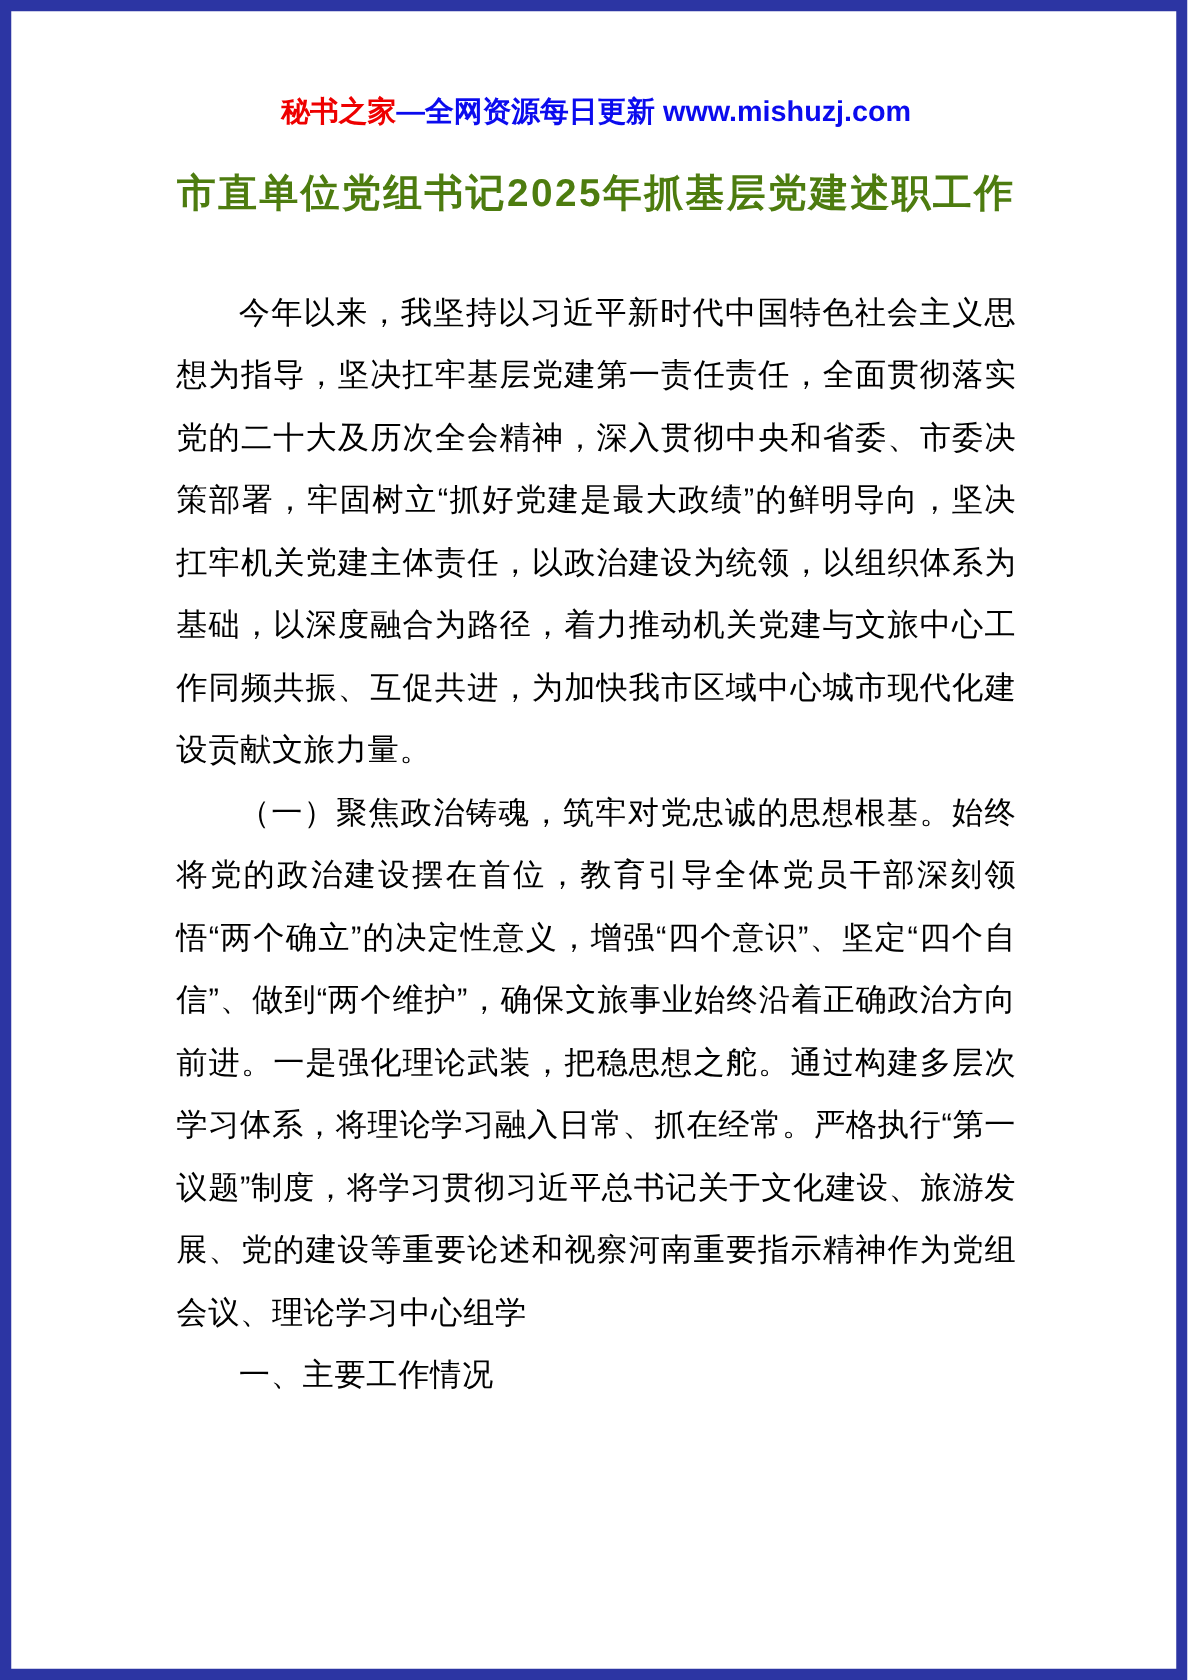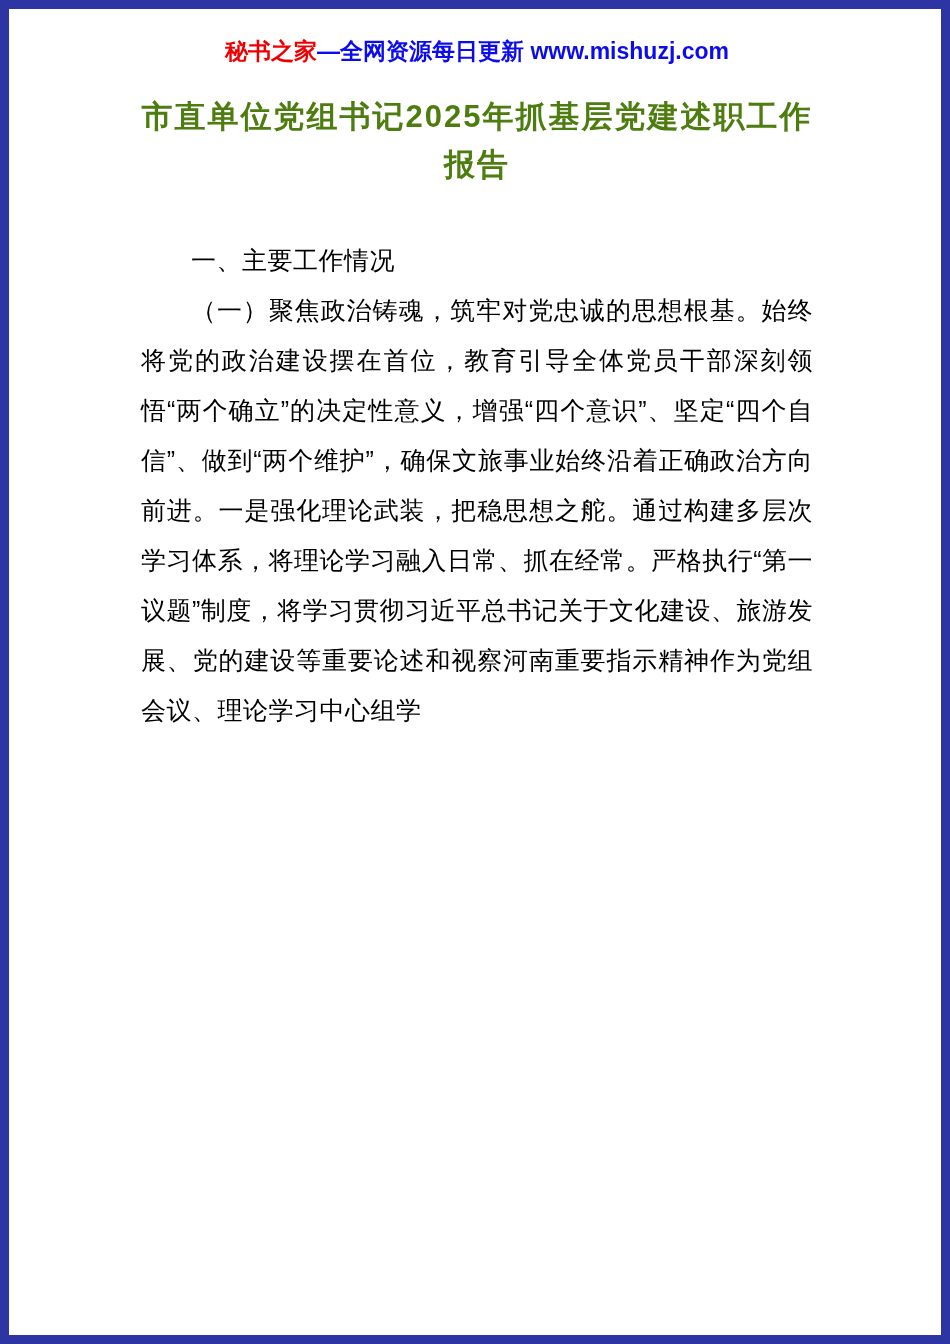--- a/index.html
+++ b/index.html
@@ -7,21 +7,21 @@
     padding: 0;
     background: #ffffff;
   }
   .page {
     position: relative;
     width: 950px;
     height: 1344px;
     box-sizing: border-box;
     border: 9px solid #2c35a3;
     background: #ffffff;
-    padding: 28px 128px 0 132px;
+    padding: 66px 128px 0 132px;
     font-family: "Liberation Sans", "DejaVu Sans", sans-serif;
     color: #000000;
     overflow: hidden;
   }
   .header-banner {
     text-align: center;
     font-size: 23px;
     font-weight: bold;
     white-space: nowrap;
     line-height: 1.3;
@@ -57,21 +57,21 @@
 <body>
 
 <div class="page">
 
   <div class="header-banner">
     <span class="brand-name">秘书之家</span><span class="header-tagline">—全网资源每日更新 </span><a class="header-url">www.mishuzj.com</a>
   </div>
 
   <h1 class="doc-title">
     <span class="title-line">市直单位党组书记2025年抓基层党建述职工作</span>
-    <span class="title-line">报告</span>
   </h1>
 
   <div class="doc-body">
+    <p>今年以来，我坚持以习近平新时代中国特色社会主义思想为指导，坚决扛牢基层党建第一责任责任，全面贯彻落实党的二十大及历次全会精神，深入贯彻中央和省委、市委决策部署，牢固树立“抓好党建是最大政绩”的鲜明导向，坚决扛牢机关党建主体责任，以政治建设为统领，以组织体系为基础，以深度融合为路径，着力推动机关党建与文旅中心工作同频共振、互促共进，为加快我市区域中心城市现代化建设贡献文旅力量。</p>
+    <p>（一）聚焦政治铸魂，筑牢对党忠诚的思想根基。始终将党的政治建设摆在首位，教育引导全体党员干部深刻领悟“两个确立”的决定性意义，增强“四个意识”、坚定“四个自信”、做到“两个维护”，确保文旅事业始终沿着正确政治方向前进。一是强化理论武装，把稳思想之舵。通过构建多层次学习体系，将理论学习融入日常、抓在经常。严格执行“第一议题”制度，将学习贯彻习近平总书记关于文化建设、旅游发展、党的建设等重要论述和视察河南重要指示精神作为党组会议、理论学习中心组学</p>
     <p>一、主要工作情况</p>
-    <p>（一）聚焦政治铸魂，筑牢对党忠诚的思想根基。始终将党的政治建设摆在首位，教育引导全体党员干部深刻领悟“两个确立”的决定性意义，增强“四个意识”、坚定“四个自信”、做到“两个维护”，确保文旅事业始终沿着正确政治方向前进。一是强化理论武装，把稳思想之舵。通过构建多层次学习体系，将理论学习融入日常、抓在经常。严格执行“第一议题”制度，将学习贯彻习近平总书记关于文化建设、旅游发展、党的建设等重要论述和视察河南重要指示精神作为党组会议、理论学习中心组学</p>
   </div>
 
 </div>
 
 </body></html>

